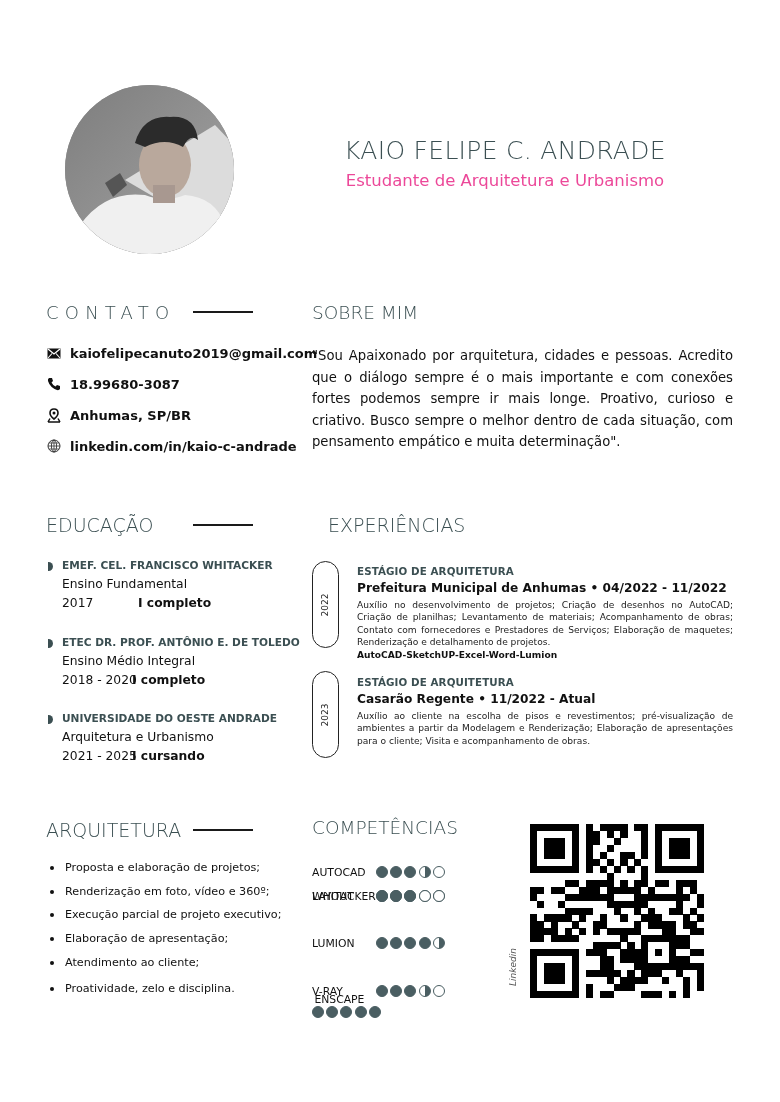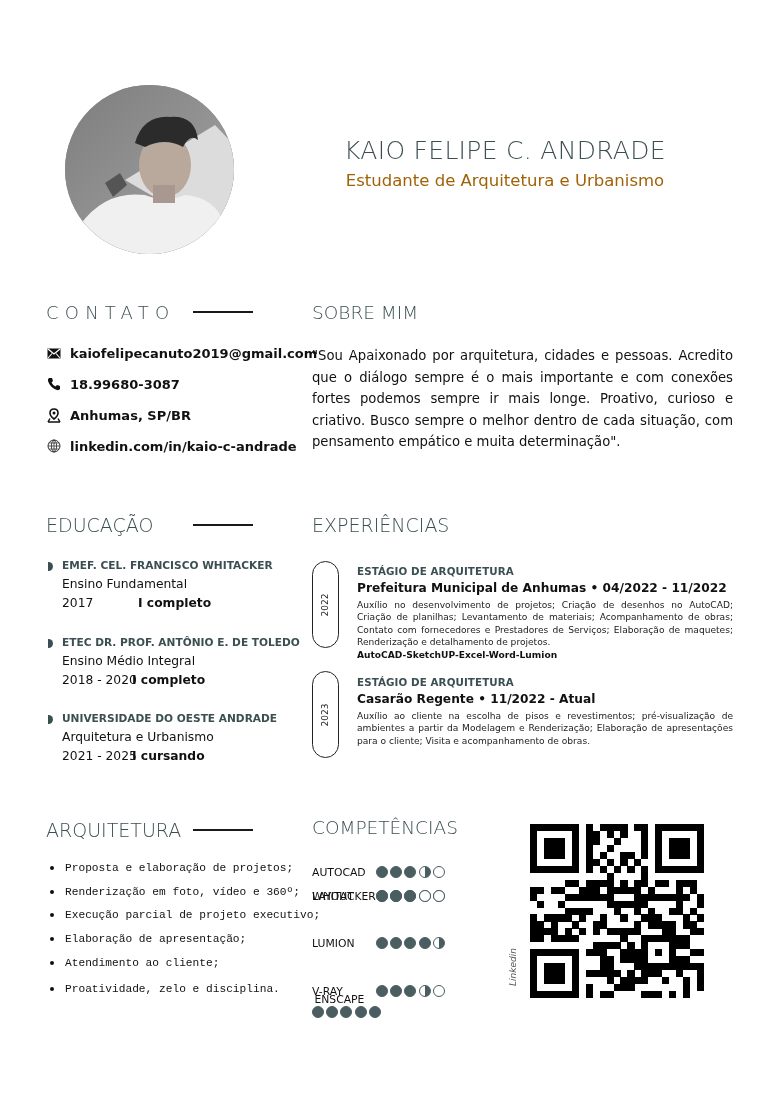--- a/index.html
+++ b/index.html
@@ -3,21 +3,21 @@
 <meta charset="utf-8">
 <style>
   * { box-sizing: border-box; margin: 0; padding: 0; }
   html, body { width: 780px; height: 1102px; background: #ffffff; overflow: hidden; }
   body { position: relative; font-family: "Liberation Sans", "DejaVu Sans", sans-serif; color: #1a1a1a; }
   .abs { position: absolute; }
 
   
   .photo { left: 65px; top: 85px; width: 169px; height: 169px; border-radius: 50%; overflow: hidden; background: #8a8a8a; }
   .name { left: 300px; top: 136px; width: 410px; text-align: center; font-family: "DejaVu Sans", sans-serif; font-weight: 300; font-size: 25px; letter-spacing: 0.3px; color: #3b4f52; }
-  .subtitle { left: 300px; top: 171px; width: 410px; text-align: center; font-family: "DejaVu Sans", sans-serif; font-size: 16.5px; color: #a16207; }
+  .subtitle { left: 300px; top: 171px; width: 410px; text-align: center; font-family: "DejaVu Sans", sans-serif; font-size: 16.5px; color: #ec4899; }
 
   
   .sec-title { font-family: "DejaVu Sans", sans-serif; font-weight: 300; color: #3b4f52; font-size: 18.5px; white-space: nowrap; }
   .sec-title.spaced { letter-spacing: 6.2px; font-size: 18px; }
   .divider { height: 2px; background: #1a1a1a; width: 60px; }
 
   
   .contact-row { left: 46px; height: 20px; display: flex; align-items: flex-end; font-family: "DejaVu Sans", sans-serif; font-size: 13px; color: #111; font-weight: bold; }
   .contact-row .ic { width: 16px; height: 16px; margin-right: 8px; display: inline-flex; align-items: center; justify-content: center; }
 
@@ -36,21 +36,21 @@
   .pill { width: 27px; border: 1.3px solid #222; border-radius: 14px; display: flex; align-items: center; justify-content: center; }
   .pill span { transform: rotate(-90deg); font-size: 9px; color: #222; white-space: nowrap; font-family: "DejaVu Sans", sans-serif; }
   .exp { left: 357px; width: 376px; font-family: "DejaVu Sans", sans-serif; }
   .exp .role { font-size: 10.3px; font-weight: bold; color: #3b4f52; letter-spacing: 0.1px; }
   .exp .company { margin-top: 4px; font-size: 12.2px; font-weight: bold; color: #111; white-space: nowrap; }
   .exp .desc { margin-top: 4px; font-size: 9.1px; line-height: 12.4px; text-align: justify; color: #222; }
   .exp .tools { font-size: 9.1px; line-height: 12.4px; font-weight: bold; color: #111; }
 
   
   .skill-list { left: 46px; top: 860px; width: 260px; list-style: none; font-family: "DejaVu Sans", sans-serif; font-size: 11.2px; color: #111; }
-  .skill-list li { position: relative; padding-left: 19px; height: 23.7px; line-height: 16px; white-space: nowrap; font-family: Liberation Mono, monospace; }
+  .skill-list li { position: relative; padding-left: 19px; height: 23.7px; line-height: 16px; white-space: nowrap; }
   .skill-list li::before { content: ""; position: absolute; left: 4px; top: 6px; width: 4px; height: 4px; border-radius: 50%; background: #111; }
 
   
   .comp-row { left: 312px; height: 16px; display: flex; align-items: center; font-family: "DejaVu Sans", sans-serif; font-size: 10.8px; color: #111; }
   .comp-row .lbl { width: 64px; white-space: nowrap; }
   .dots { display: flex; gap: 2.2px; }
   .dot { width: 12px; height: 12px; border-radius: 50%; border: 1.2px solid #4a5e62; background: #4a5e62; }
   .dot.empty { background: #fff; }
   .dot.half { background: linear-gradient(90deg, #fff 50%, #4a5e62 50%); }
 
@@ -143,21 +143,21 @@
   <span class="status" style="left:86px;">I completo</span>
 </div>
 <div class="abs edu" style="top:712px; height:50px;">
   <span class="bullet"></span>
   <span class="school">UNIVERSIDADE DO OESTE ANDRADE</span>
   <span class="course">Arquitetura e Urbanismo</span>
   <span class="years">2021 - 2025</span>
   <span class="status" style="left:86px;">I cursando</span>
 </div>
 
-<div class="abs sec-title" style="left:312px; top:514px; font-size:19px;">EXPERIÊNCIAS</div>
+<div class="abs sec-title" style="left:328px; top:514px; font-size:19px;">EXPERIÊNCIAS</div>
 
 <div class="abs pill" style="left:312px; top:561px; height:87px;">
   <span>2022</span>
 </div>
 <div class="abs exp" style="top:565px;">
   <div class="role">ESTÁGIO DE ARQUITETURA</div>
   <div class="company">Prefeitura Municipal de Anhumas  • 04/2022 - 11/2022</div>
   <div class="desc">Auxílio no desenvolvimento de projetos; Criação de desenhos no AutoCAD; Criação de planilhas; Levantamento de materiais; Acompanhamento de obras; Contato com fornecedores e Prestadores de Serviços; Elaboração de maquetes; Renderização e detalhamento de projetos.</div>
   <div class="tools">AutoCAD-SketchUP-Excel-Word-Lumion</div>
 </div>

